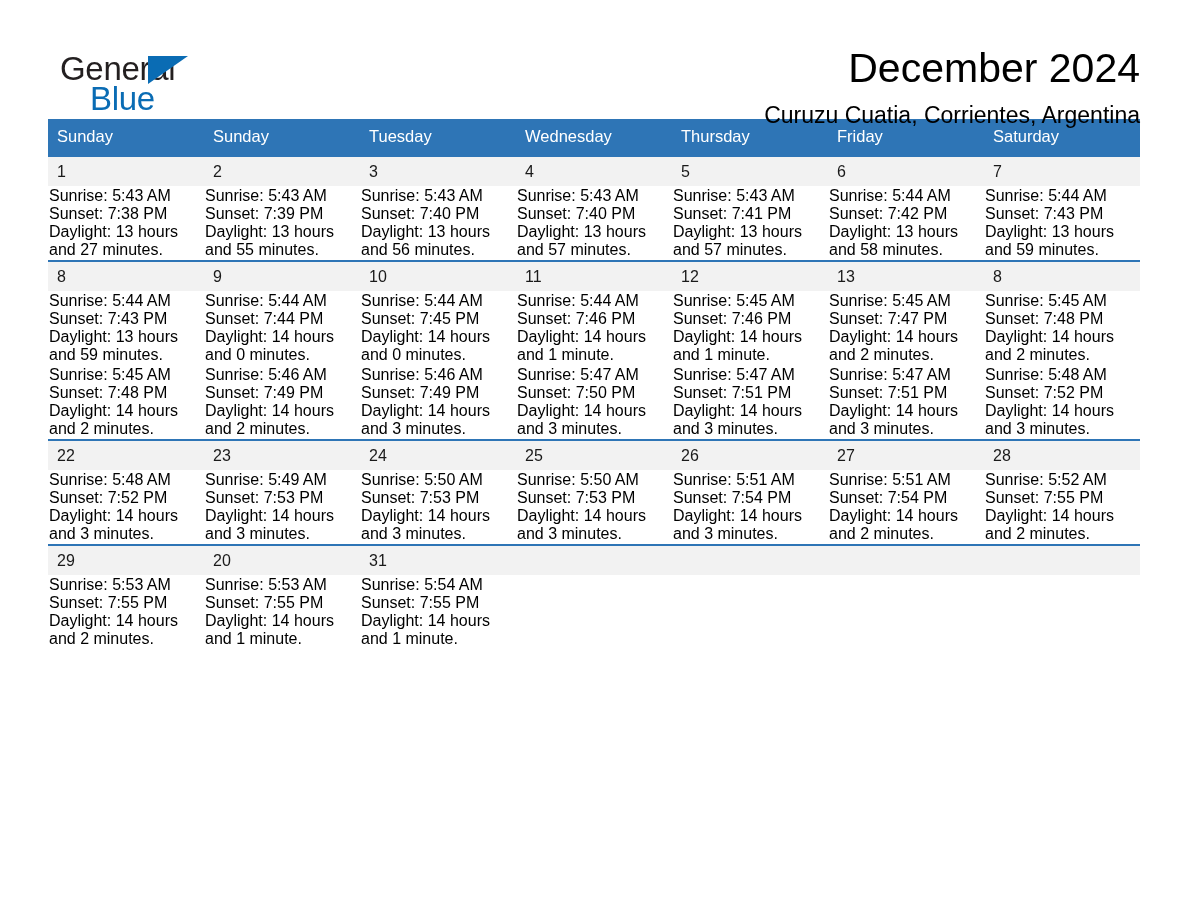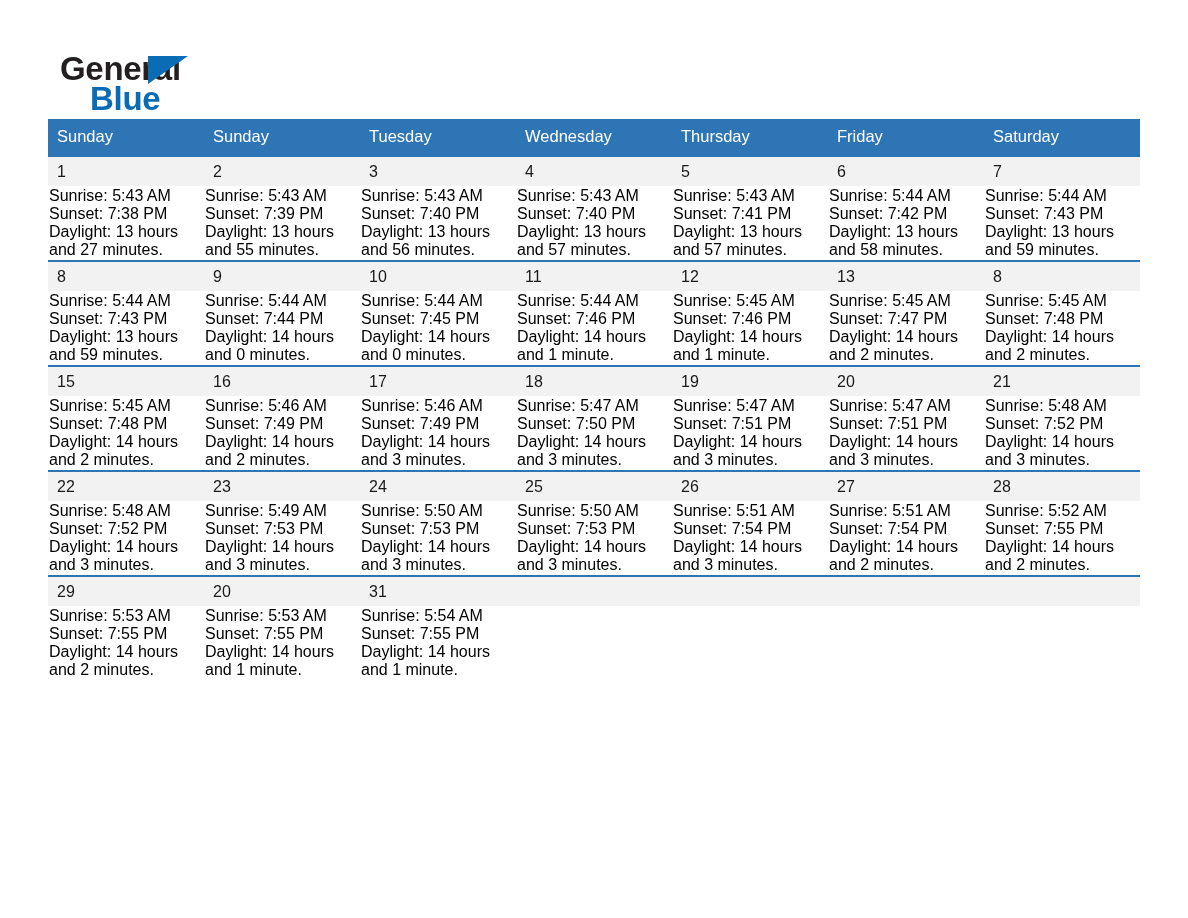--- a/index.html
+++ b/index.html
@@ -30,21 +30,20 @@
     justify-content: space-between;
     padding-top: 44px;
     height: 108px;
   }
   .logo {
     position: relative;
     width: 200px;
     height: 74px;
     line-height: 1;
     user-select: none;
-    font-weight: bold;
   }
   .logo-general {
     position: absolute;
     left: 12px;
     top: 8px;
     font-size: 33px;
     color: #231f20;
     letter-spacing: -0.3px;
   }
   .logo-tri {
@@ -125,20 +124,24 @@
 <div class="page">
 
   <div class="masthead">
 
     <div class="logo">
       <span class="logo-general">General</span>
       <span class="logo-tri"></span>
       <span class="logo-blue">Blue</span>
     </div>
 
+    <div class="title-block">
+      <h1 class="month-title">December 2024</h1>
+      <h2 class="location-title">Curuzu Cuatia, Corrientes, Argentina</h2>
+    </div>
 
   </div>
 
   <table class="calendar">
     <colgroup>
       <col>
         <col>
         <col>
         <col>
         <col>
@@ -256,29 +259,20 @@
             <div class="info-line">Daylight: 14 hours</div>
             <div class="info-line">and 2 minutes.</div>
           </td>
           <td class="info-cell">
             <div class="info-line">Sunrise: 5:45 AM</div>
             <div class="info-line">Sunset: 7:48 PM</div>
             <div class="info-line">Daylight: 14 hours</div>
             <div class="info-line">and 2 minutes.</div>
           </td>
         </tr>
-        <tr class="week-row">
-          <td class="daynum-cell">15</td>
-          <td class="daynum-cell">16</td>
-          <td class="daynum-cell">17</td>
-          <td class="daynum-cell">18</td>
-          <td class="daynum-cell">19</td>
-          <td class="daynum-cell">20</td>
-          <td class="daynum-cell">21</td>
-        </tr>
         <tr class="week-row-info">
           <td class="info-cell">
             <div class="info-line">Sunrise: 5:45 AM</div>
             <div class="info-line">Sunset: 7:48 PM</div>
             <div class="info-line">Daylight: 14 hours</div>
             <div class="info-line">and 2 minutes.</div>
           </td>
           <td class="info-cell">
             <div class="info-line">Sunrise: 5:46 AM</div>
             <div class="info-line">Sunset: 7:49 PM</div>

